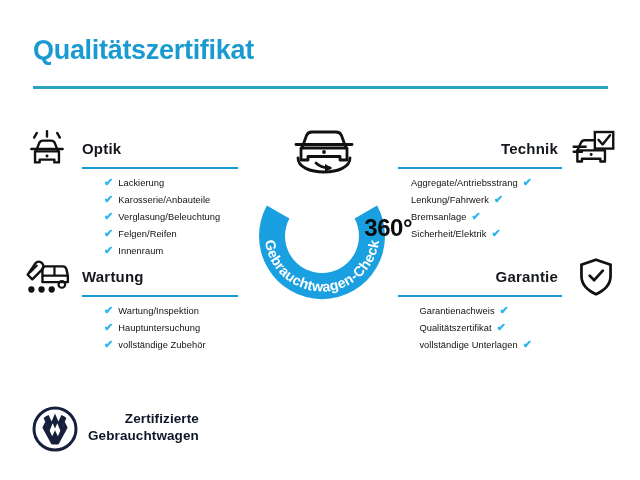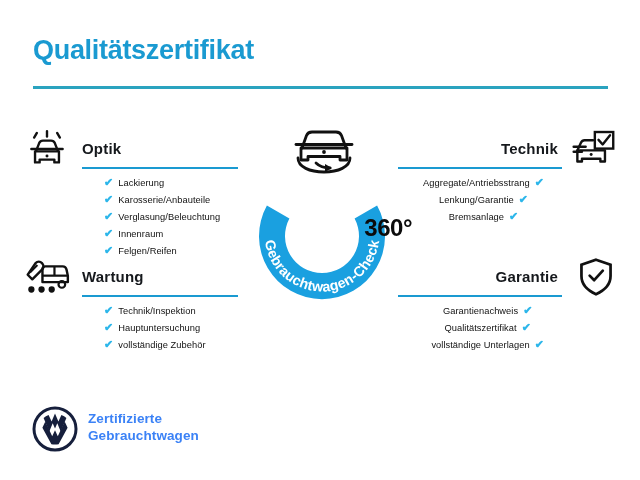--- a/index.html
+++ b/index.html
@@ -93,21 +93,21 @@
     top: 46px;
     list-style: none;
     margin: 0;
     padding: 0;
     font-size: 9.3px;
     line-height: 16px;
     color: #111111;
     letter-spacing: 0.05px;
   }
   .left .items  { left: 82px;  text-align: left; }
-  .right .items { right: 74px; text-align: center; }
+  .right .items { right: 86px; text-align: left; }
 
   .items li {
     white-space: nowrap;
     display: block;
   }
   .chk {
     color: #2cb6ea;
     font-size: 11px;
     font-weight: bold;
     display: inline-block;
@@ -164,22 +164,23 @@
     width: 46px;
     height: 46px;
   }
   .vw-text {
     position: absolute;
     left: 56px;
     top: 6px;
     font-size: 13.5px;
     font-weight: bold;
     line-height: 17px;
-    color: #3b82f6;
+    color: #0f172a;
     letter-spacing: 0.1px;
+    text-align: right;
   }
 </style>
 </head>
 <body>
 
 <div id="certificate">
 
   <div class="page-title">Qualitätszertifikat</div>
   <div class="title-rule"></div>
 
@@ -198,22 +199,22 @@
           <circle cx="25" cy="29" r="1.6" fill="#111"></circle>
         </svg>
       </div>
       <div class="sec-title">Optik</div>
       <div class="sec-rule"></div>
     </div>
     <ul class="items">
       <li><span class="chk">✔</span><span>Lackierung</span></li>
       <li><span class="chk">✔</span><span>Karosserie/Anbauteile</span></li>
       <li><span class="chk">✔</span><span>Verglasung/Beleuchtung</span></li>
+      <li><span class="chk">✔</span><span>Felgen/Reifen</span></li>
       <li><span class="chk">✔</span><span>Innenraum</span></li>
-      <li><span class="chk">✔</span><span>Felgen/Reifen</span></li>
     </ul>
   </div>
 
   <div class="section sec-wartung left">
     <div class="sec-head">
       <div class="sec-icon">
         <svg viewBox="0 0 52 44" width="48" height="41">
           <path d="M33 10 L42 10 C44 10 45.5 11.3 46 13.2 L47.5 20 L47.5 27 L20 27 L20 13 C20 11.3 21.3 10 23 10 Z" fill="none" stroke="#111" stroke-width="2.6" stroke-linejoin="round"></path>
           <line x1="33" y1="10" x2="33" y2="20" stroke="#111" stroke-width="2.4"></line>
           <line x1="20" y1="20" x2="47.5" y2="20" stroke="#111" stroke-width="2.4"></line>
@@ -222,21 +223,21 @@
           <line x1="14.5" y1="8.5" x2="6.5" y2="16.5" stroke="#111" stroke-width="2.2"></line>
           <circle cx="8" cy="35" r="3.4" fill="#111"></circle>
           <circle cx="19" cy="35" r="3.4" fill="#111"></circle>
           <circle cx="30" cy="35" r="3.4" fill="#111"></circle>
         </svg>
       </div>
       <div class="sec-title">Wartung</div>
       <div class="sec-rule"></div>
     </div>
     <ul class="items">
-      <li><span class="chk">✔</span><span>Technik/Inspektion</span></li>
+      <li><span class="chk">✔</span><span>Wartung/Inspektion</span></li>
       <li><span class="chk">✔</span><span>Hauptuntersuchung</span></li>
       <li><span class="chk">✔</span><span>vollständige Zubehör</span></li>
     </ul>
   </div>
 
   <div class="section sec-technik right">
     <div class="sec-head">
       <div class="sec-icon">
         <svg viewBox="0 0 50 44" width="46" height="41">
           <path d="M8 23 L12 14.5 C12.8 12.8 14 12 15.8 12 L25 12" fill="none" stroke="#111" stroke-width="2.6" stroke-linejoin="round" stroke-linecap="round"></path>
@@ -246,22 +247,23 @@
           <circle cx="23" cy="27.5" r="1.6" fill="#111"></circle>
           <rect x="27" y="3" width="20" height="18" fill="none" stroke="#111" stroke-width="2.6"></rect>
           <path d="M31 11.5 L35.5 16.5 L43.5 6.5" fill="none" stroke="#111" stroke-width="2.6" stroke-linecap="round" stroke-linejoin="round"></path>
         </svg>
       </div>
       <div class="sec-title">Technik</div>
       <div class="sec-rule"></div>
     </div>
     <ul class="items">
       <li><span>Aggregate/Antriebsstrang</span><span class="chk">✔</span></li>
-      <li><span>Lenkung/Garantie</span><span class="chk">✔</span></li>
+      <li><span>Lenkung/Fahrwerk</span><span class="chk">✔</span></li>
       <li><span>Bremsanlage</span><span class="chk">✔</span></li>
+      <li><span>Sicherheit/Elektrik</span><span class="chk">✔</span></li>
     </ul>
   </div>
 
   <div class="section sec-garantie right">
     <div class="sec-head">
       <div class="sec-icon">
         <svg viewBox="0 0 44 44" width="40" height="40">
           <path d="M22 3 L38 8.5 L38 21 C38 30.5 31 37 22 41 C13 37 6 30.5 6 21 L6 8.5 Z" fill="none" stroke="#111" stroke-width="3"></path>
           <path d="M15 20.5 L20 25.5 L29.5 15" fill="none" stroke="#111" stroke-width="3" stroke-linecap="round" stroke-linejoin="round"></path>
         </svg>

